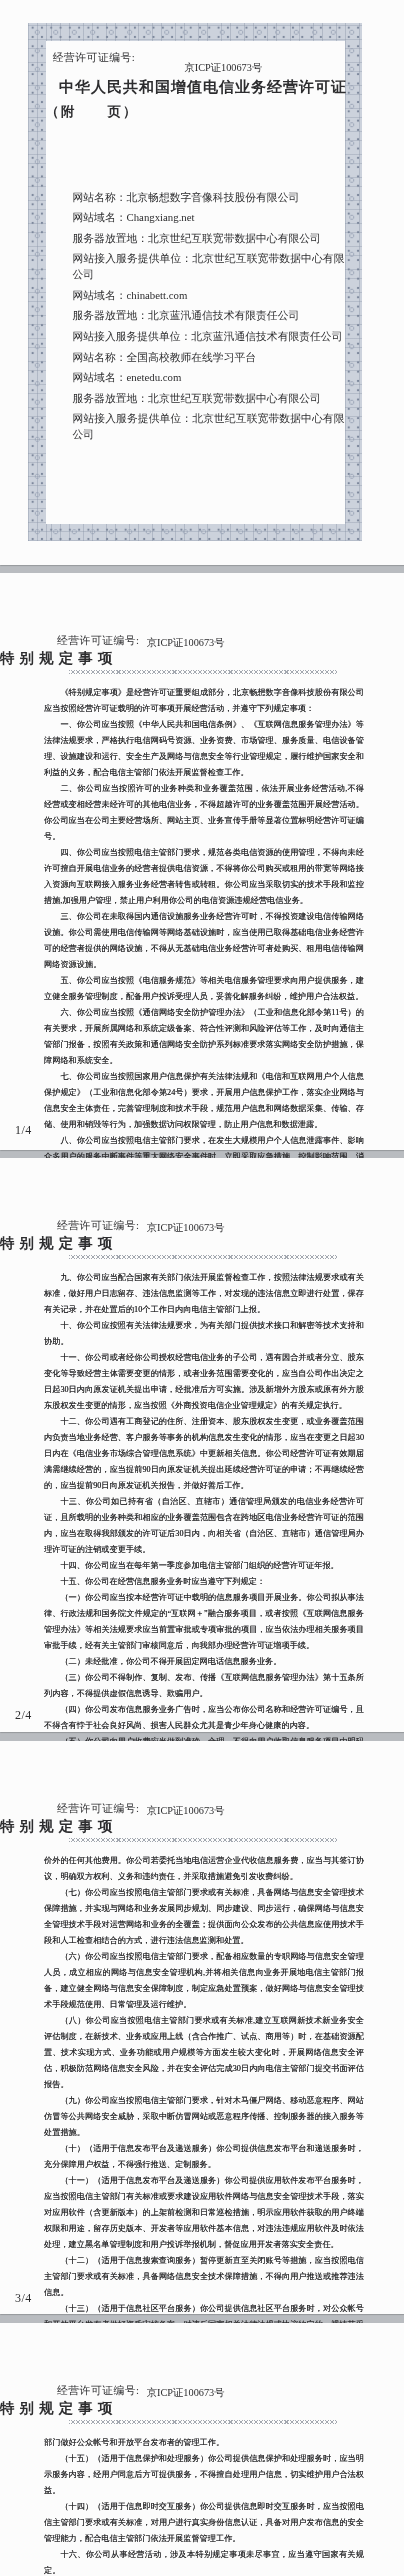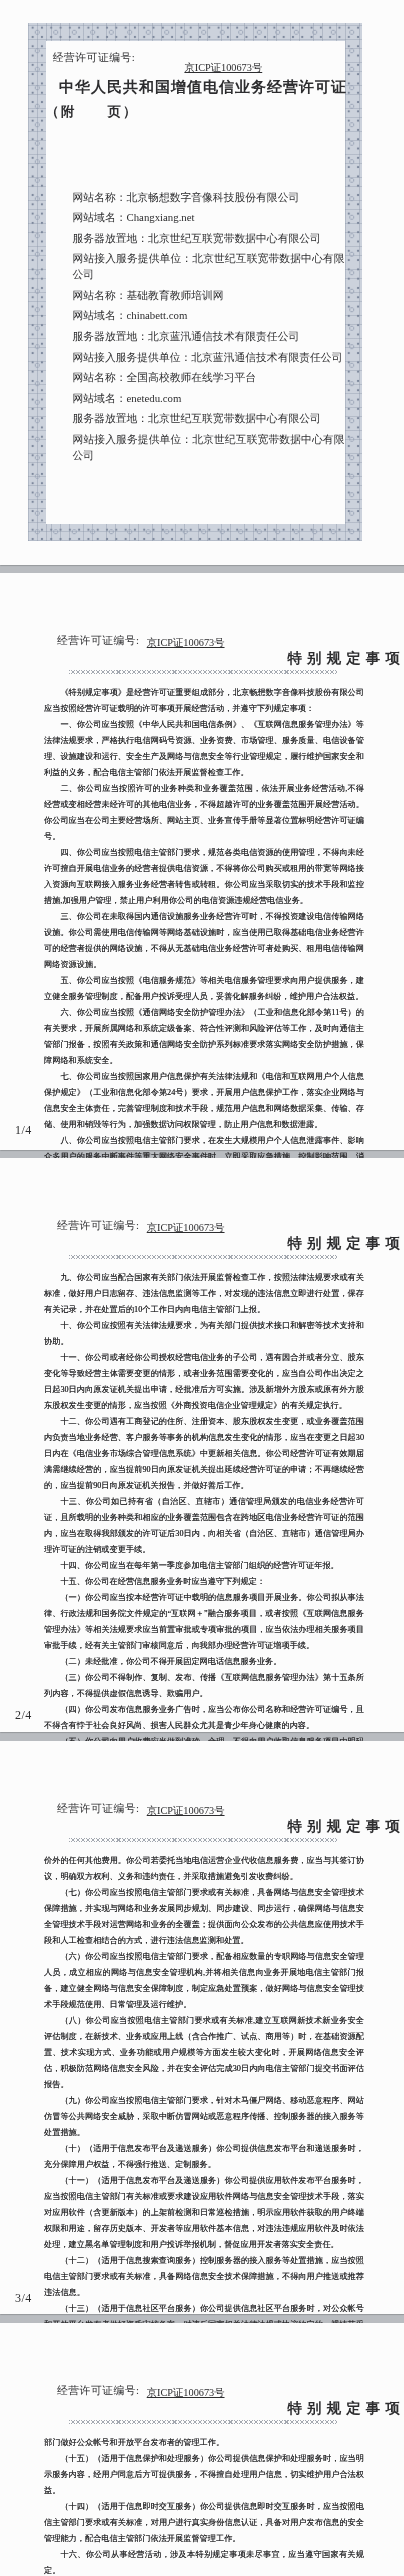--- a/index.html
+++ b/index.html
@@ -17,31 +17,31 @@
     background-color:#ccd2dc;
     background-image:
       radial-gradient(circle 2.1px at 50% 50%, #7d889c 0 1.1px, rgba(0,0,0,0) 1.5px),
       radial-gradient(circle 3.6px at 50% 50%, rgba(0,0,0,0) 0 1.5px, #98a2b4 1.5px 2.1px, rgba(0,0,0,0) 2.4px),
       repeating-linear-gradient(90deg, rgba(125,136,156,.35) 0 0.5px, rgba(0,0,0,0) 0.5px 4.6px),
       repeating-linear-gradient(0deg, rgba(125,136,156,.30) 0 0.5px, rgba(0,0,0,0) 0.5px 4.6px);
     background-size:9.3px 9.3px,18.5px 18.5px,auto,auto;}
   .inner{position:relative;width:100%;height:100%;background:#fcfcfc;}
   .lic-row{position:absolute;left:7.2px;top:10.3px;white-space:nowrap;}
   .lic-label{font-size:10.8px;letter-spacing:0.5px;}
-  .lic-no{font-size:10.3px;margin-left:4.1px;position:relative;top:10.3px;left:43px;text-decoration:underline;}
+  .lic-no{font-size:10.3px;margin-left:4.1px;position:relative;top:10.3px;left:43px;}
   .cert h1{position:absolute;left:8px;top:37px;width:100%;margin:0;text-align:center;font-size:15px;font-weight:bold;letter-spacing:1px;}
   .cert h2{position:absolute;left:0;top:62px;width:100%;margin:0;font-size:13.4px;font-weight:bold;letter-spacing:2.1px;}
   .intro{position:absolute;left:27px;top:107px;width:272px;margin:0;font-size:10.8px;line-height:18.5px;text-align:justify;}
   .rows{position:absolute;left:27px;top:148px;width:272px;font-size:10.8px;line-height:16px;}
   .rows .row{margin:0 0 4.6px 0;text-align:justify;}
 
   
   .phead{position:absolute;left:57px;top:61px;white-space:nowrap;}
   .phead .lic-no{top:2.1px;left:1px;}
-  .ptitle{position:absolute;left:0;top:76px;width:100%;margin:0;text-align:right;font-size:14.4px;font-weight:bold;letter-spacing:5.2px;}
+  .ptitle{position:absolute;left:0;top:76px;width:100%;margin:0;text-align:left;font-size:14.4px;font-weight:bold;letter-spacing:5.2px;}
   .zigzag{position:absolute;left:69px;top:97px;width:268px;height:3.6px;opacity:.75;
     background:
       repeating-linear-gradient(135deg,#868c97 0 0.8px,rgba(0,0,0,0) 0.8px 3.6px),
       repeating-linear-gradient(45deg,#868c97 0 0.8px,rgba(0,0,0,0) 0.8px 3.6px);}
   .pbody{position:absolute;left:44px;top:112px;width:320px;font-size:8.2px;line-height:16px;text-align:justify;text-shadow:0 0 0.2px #3a3a3c;}
   .pbody p{margin:0;text-indent:2em;}
   .pbody p.cont{text-indent:0;}
   .pnum{position:absolute;left:15px;width:100%;text-align:left;font-size:12px;letter-spacing:0.5px;top:550px;}
 </style>
 </head>
@@ -55,21 +55,20 @@
           <span class="lic-label">经营许可证编号:</span>
           <span class="lic-no">京ICP证100673号</span>
         </div>
         <h1>中华人民共和国增值电信业务经营许可证</h1>
         <h2>（附　　页）</h2>
         <div class="rows" id="cert-rows">
             <div class="row">网站名称：北京畅想数字音像科技股份有限公司</div>
             <div class="row">网站域名：Changxiang.net</div>
             <div class="row">服务器放置地：北京世纪互联宽带数据中心有限公司</div>
             <div class="row">网站接入服务提供单位：北京世纪互联宽带数据中心有限公司</div>
-            <div class="row">网站名称：基础教育教师培训网</div>
             <div class="row">网站域名：chinabett.com</div>
             <div class="row">服务器放置地：北京蓝汛通信技术有限责任公司</div>
             <div class="row">网站接入服务提供单位：北京蓝汛通信技术有限责任公司</div>
             <div class="row">网站名称：全国高校教师在线学习平台</div>
             <div class="row">网站域名：enetedu.com</div>
             <div class="row">服务器放置地：北京世纪互联宽带数据中心有限公司</div>
             <div class="row">网站接入服务提供单位：北京世纪互联宽带数据中心有限公司</div>
           </div>
       </div>
     </div>
@@ -128,21 +127,21 @@
     <h3 class="ptitle">特别规定事项</h3>
     <div class="zigzag"></div>
     <div class="pbody">
           <p class="cont">价外的任何其他费用。你公司若委托当地电信运营企业代收信息服务费，应当与其签订协议，明确双方权利、义务和违约责任，并采取措施避免引发收费纠纷。</p>
           <p>（七）你公司应当按照电信主管部门要求或有关标准，具备网络与信息安全管理技术保障措施，并实现与网络和业务发展同步规划、同步建设、同步运行，确保网络与信息安全管理技术手段对运营网络和业务的全覆盖；提供面向公众发布的公共信息应使用技术手段和人工检查相结合的方式，进行违法信息监测和处置。</p>
           <p>（六）你公司应当按照电信主管部门要求，配备相应数量的专职网络与信息安全管理人员，成立相应的网络与信息安全管理机构,并将相关信息向业务开展地电信主管部门报备，建立健全网络与信息安全保障制度，制定应急处置预案，做好网络与信息安全管理技术手段规范使用、日常管理及运行维护。</p>
           <p>（八）你公司应当按照电信主管部门要求或有关标准,建立互联网新技术新业务安全评估制度，在新技术、业务或应用上线（含合作推广、试点、商用等）时，在基础资源配置、技术实现方式、业务功能或用户规模等方面发生较大变化时，开展网络信息安全评估，积极防范网络信息安全风险，并在安全评估完成30日内向电信主管部门提交书面评估报告。</p>
           <p>（九）你公司应当按照电信主管部门要求，针对木马僵尸网络、移动恶意程序、网站仿冒等公共网络安全威胁，采取中断仿冒网站或恶意程序传播、控制服务器的接入服务等处置措施。</p>
           <p>（十）（适用于信息发布平台及递送服务）你公司提供信息发布平台和递送服务时，充分保障用户权益，不得强行推送、定制服务。</p>
           <p>（十一）（适用于信息发布平台及递送服务）你公司提供应用软件发布平台服务时，应当按照电信主管部门有关标准或要求建设应用软件网络与信息安全管理技术手段，落实对应用软件（含更新版本）的上架前检测和日常巡检措施，明示应用软件获取的用户终端权限和用途，留存历史版本、开发者等应用软件基本信息，对违法违规应用软件及时依法处理，建立黑名单管理制度和用户投诉举报机制，督促应用开发者落实安全责任。</p>
-          <p>（十二）（适用于信息搜索查询服务）控制服务器的接入服务等处置措施，应当按照电信主管部门要求或有关标准，具备网络信息安全技术保障措施，不得向用户推送或推荐违法信息。</p>
+          <p>（十二）（适用于信息搜索查询服务）暂停更新直至关闭账号等措施，应当按照电信主管部门要求或有关标准，具备网络信息安全技术保障措施，不得向用户推送或推荐违法信息。</p>
           <p>（十三）（适用于信息社区平台服务）你公司提供信息社区平台服务时，对公众帐号和开放平台发布者做好资质审核备案，对违反国家相关法律法规或协议约定的，视情节采取警示、限制发布、暂停更新直至关闭账号等措施。你公司应依照有关法律规定，配合电信主管</p>
         </div>
     <div class="pnum">3/4</div>
   </section>
 
   <section class="page ppage p5">
     <div class="phead">
       <span class="lic-label">经营许可证编号:</span>
       <span class="lic-no">京ICP证100673号</span>
     </div>

